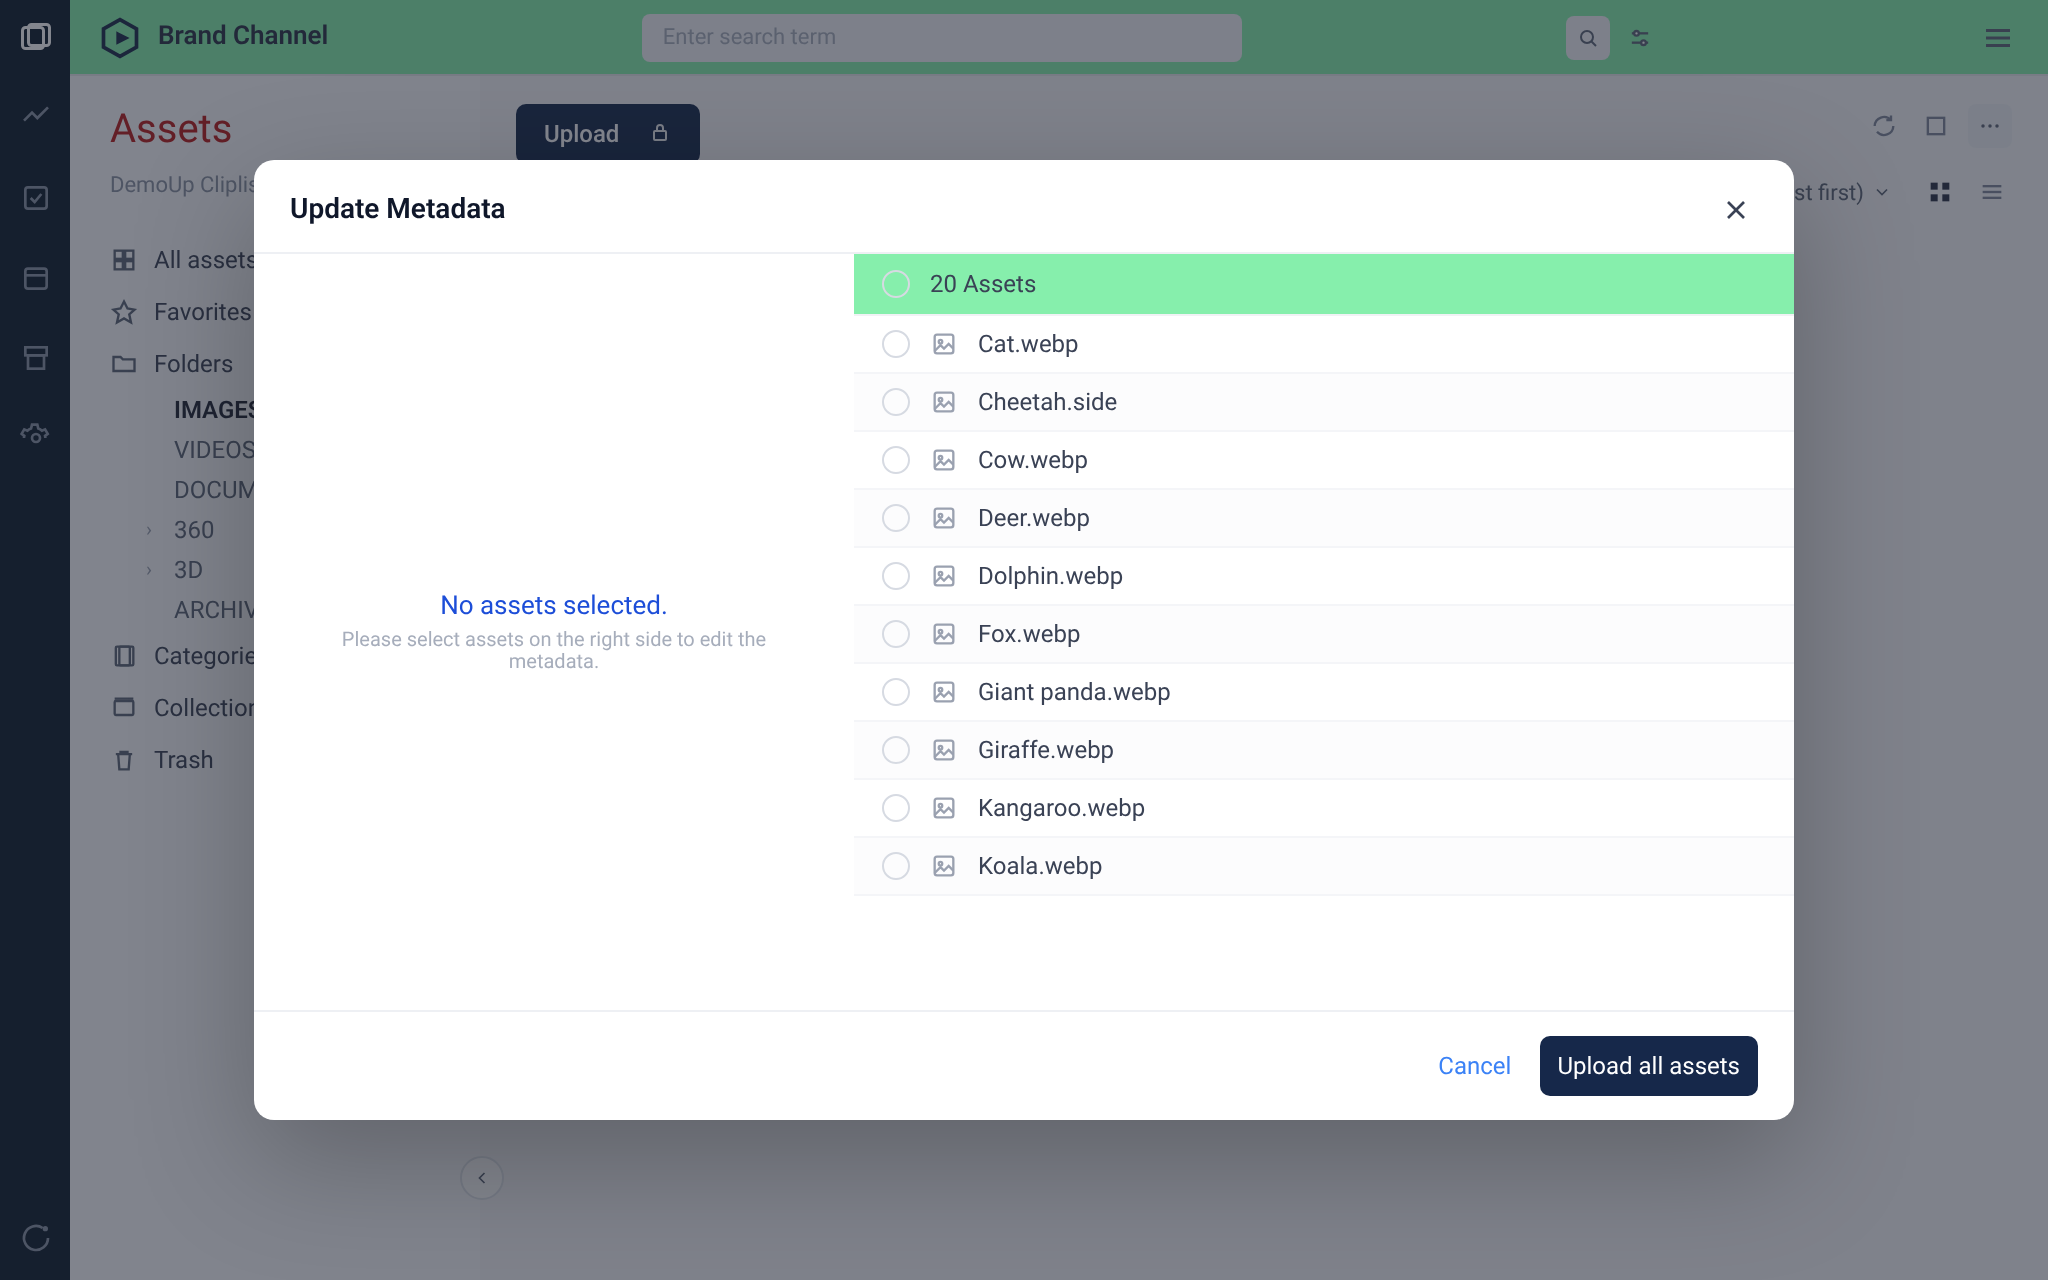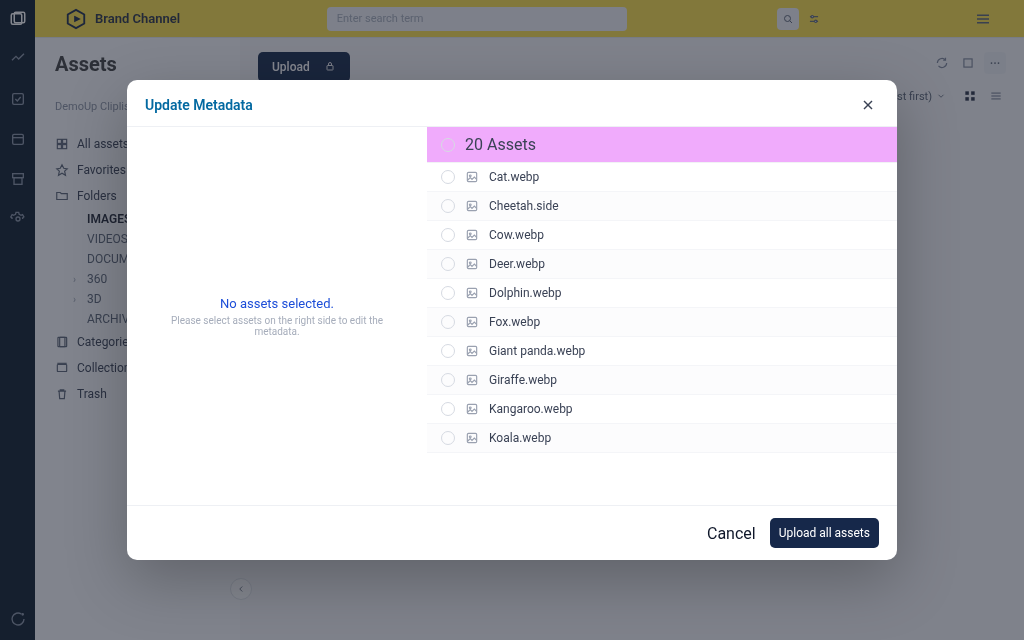--- a/index.html
+++ b/index.html
@@ -11,22 +11,22 @@
     background: #0d1b2a; display: flex; flex-direction: column; align-items: center;
     padding-top: 10px; gap: 22px;
   }
   .rail .icon { width: 18px; height: 18px; display:flex; align-items:center; justify-content:center; color:#8893a5; }
   .rail .icon.active { color:#fff; }
   .rail .rail-bottom { margin-top: auto; margin-bottom: 12px; }
 
   
   .header {
     position: absolute; left: 35px; top: 0; right: 0; height: 38px;
-    background: #fde047; border-bottom: 1px solid #e6e8ec;
-    display: flex; align-items: center; padding: 0 30px;
+    background: #86efac; border-bottom: 1px solid #e6e8ec;
+    display: flex; align-items: center; padding: 0 14px;
   }
   .logo { width: 22px; height: 22px; margin-right: 8px; color:#1b2a4a; }
   .brand { font-size: 13px; font-weight: 600; color: #2a3245; }
   .search-wrap { margin-left: auto; margin-right: auto; position: relative; width: 300px; }
   .search-input {
     width: 100%; height: 24px; background: #f1f2f5; border: none; border-radius: 4px;
     padding: 0 10px; font-size: 11px; color: #555;
   }
   .search-input::placeholder { color: #a6adbb; }
   .search-btn, .filter-btn {
@@ -38,21 +38,21 @@
 
   
   .content {
     position: absolute; left: 35px; top: 38px; right: 0; bottom: 0;
     display: flex;
   }
   .sidebar {
     width: 205px; background: #fafbfc; padding: 14px 14px 14px 20px;
     font-size: 12px; color: #3a4255;
   }
-  .sidebar h1 { font-size: 20px; font-weight: 700; color: #404040; margin-bottom: 24px; }
+  .sidebar h1 { font-size: 20px; font-weight: 400; color: #b91c1c; margin-bottom: 10px; }
   .crumbs { font-size: 11px; color: #8b92a3; margin-bottom: 18px; }
   .side-item { display:flex; align-items:center; gap:8px; padding:6px 0; font-size:12px; color:#3a4255; cursor:pointer; }
   .side-item svg { width:14px; height:14px; flex:none; color:#5b6475; }
   .folder-children { padding-left: 18px; }
   .folder-children .row { padding: 3px 0; font-size: 12px; color:#5b6475; display:flex; align-items:center; gap:4px;}
   .folder-children .row.active { color:#1f2533; font-weight:600; }
   .folder-children .chev { width:10px; display:inline-block; color:#9aa1b0; font-size:10px;}
 
   .main {
     flex: 1; padding: 14px 18px; position: relative;
@@ -86,50 +86,50 @@
   }
   .modal {
     width: 770px; height: 480px; background:#fff; border-radius:10px;
     display:flex; flex-direction:column; overflow:hidden;
     box-shadow: 0 20px 60px rgba(0,0,0,.25);
   }
   .modal-header {
     display:flex; align-items:center; justify-content:space-between;
     padding: 14px 18px 10px 18px;
   }
-  .modal-header h2 { font-size: 14px; font-weight:600; color:#0369a1; }
+  .modal-header h2 { font-size: 14px; font-weight:600; color:#0f172a; }
   .close-btn { width:22px; height:22px; color:#3a4255; font-size:18px; display:flex; align-items:center; justify-content:center; cursor:pointer; }
 
   .modal-body { flex:1; display:flex; border-top:1px solid #eef0f4; border-bottom:1px solid #eef0f4; overflow:hidden;}
   .modal-left {
     width: 300px; display:flex; flex-direction:column; align-items:center; justify-content:center;
     text-align:center; padding: 0 28px; color:#8b92a3;
   }
   .modal-left .empty-title { font-size:13px; color:#1d4ed8; margin-bottom:4px; }
   .modal-left .empty-sub { font-size:10px; color:#a6adbb; }
   .modal-right { flex:1; overflow-y:auto; background:#fff; }
   .asset-head {
-    display:flex; align-items:center; gap:10px; padding: 8px 14px; font-size:16px; color:#3a4255;
-    border-bottom:1px solid #f1f2f5; background:#f0abfc;
+    display:flex; align-items:center; gap:10px; padding: 8px 14px; font-size:12px; color:#3a4255;
+    border-bottom:1px solid #f1f2f5; background:#86efac;
   }
   .asset-row {
     display:flex; align-items:center; gap:10px; padding: 7px 14px; font-size:12px; color:#3a4255;
     border-bottom:1px solid #f4f5f8;
   }
   .asset-row:nth-child(even) { background:#fcfcfd; }
   .radio {
     width:14px; height:14px; border-radius:50%; border:1.5px solid #d6dae2; flex:none;
   }
   .file-icon { width:14px; height:14px; color:#9aa1b0; flex:none; }
 
   .modal-footer {
     display:flex; justify-content:flex-end; align-items:center; gap:14px;
     padding: 12px 18px;
   }
-  .btn-cancel { background:none; border:none; color:#0f172a; font-size:16px; cursor:pointer; }
+  .btn-cancel { background:none; border:none; color:#3b82f6; font-size:12px; cursor:pointer; }
   .btn-primary {
     background:#16284a; color:#fff; border:none; border-radius:5px;
     font-size:12px; padding: 8px 9px; cursor:pointer;
   }
 
   
   .modal-right::-webkit-scrollbar { width:6px; }
   .modal-right::-webkit-scrollbar-thumb { background:#d6dae2; border-radius:3px; }
 </style>
 </head>

